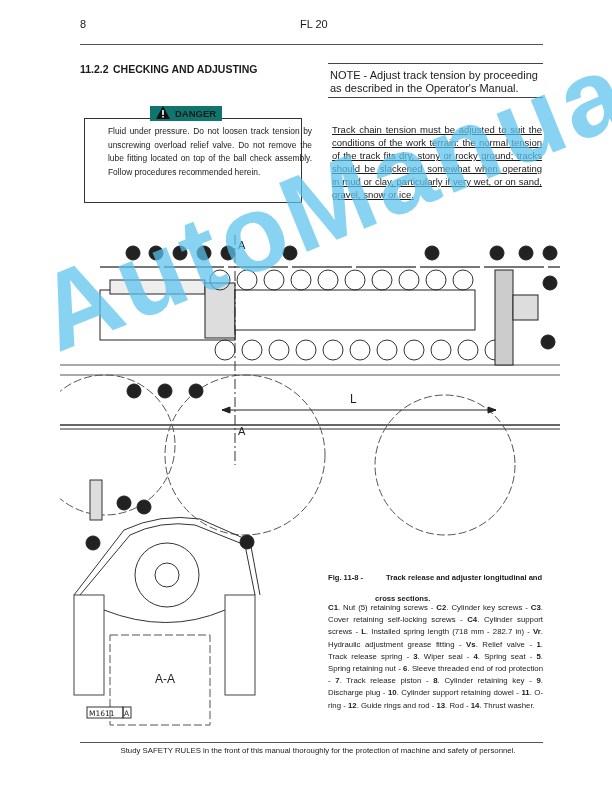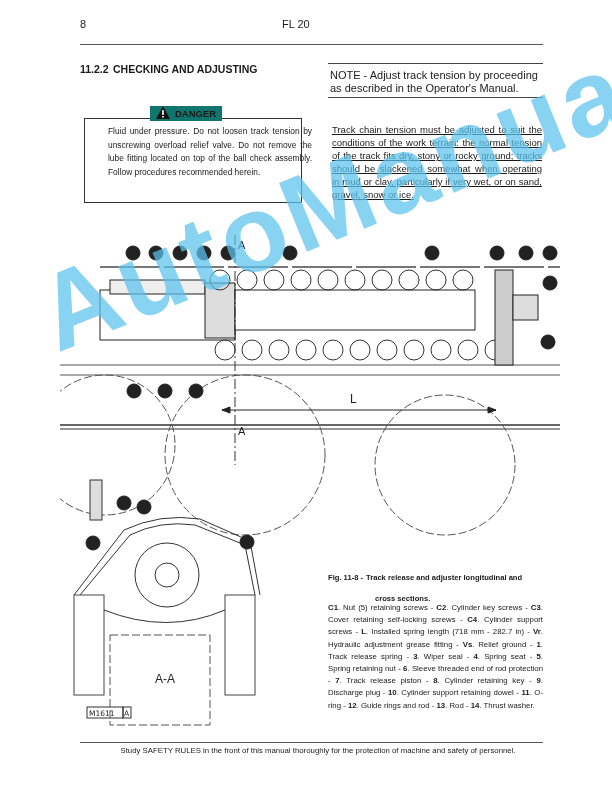--- a/index.html
+++ b/index.html
@@ -1,37 +1,37 @@
 <!DOCTYPE html>
 <html><head>
 <meta charset="utf-8">
 <style>
   html, body { margin: 0; padding: 0; background: #ffffff; }
   body { width: 612px; height: 792px; position: relative; overflow: hidden;
          font-family: "Liberation Sans", sans-serif; color: #1a1a1a; }
   .abs { position: absolute; }
   .hdr-num { left: 80px; top: 18px; font-size: 11px; }
-  .hdr-title { left: 282px; top: 18px; font-size: 11px; }
+  .hdr-title { left: 300px; top: 18px; font-size: 11px; }
   .hdr-rule { left: 80px; top: 44px; width: 463px; height: 1px; background: #555; }
 
   .sec-title { left: 80px; top: 62px; font-size: 10.5px; font-weight: bold; line-height: 14px; }
   .sec-title .num { display: inline-block; width: 33px; }
   .sec-title .line2 { padding-left: 33px; }
 
   .note-rule { left: 328px; width: 215px; height: 1px; background: #444; }
   .note { left: 330px; top: 69px; width: 215px; font-size: 11px; line-height: 13px; }
 
   .danger-box { left: 84px; top: 118px; width: 216px; height: 83px; border: 1px solid #333; }
   .danger-head { left: 150px; top: 106px; background: #0f766e; padding: 0 6px; display: flex; align-items: center; gap: 5px; font-size: 9.5px; font-weight: bold; }
   .danger-text { left: 108px; top: 125px; width: 204px; font-size: 8.4px; line-height: 13.5px; text-align: justify; }
 
   .body-text { left: 332px; top: 123px; width: 210px; font-size: 9.5px; line-height: 13px; text-align: justify; text-decoration: underline; }
 
   .fig-caption { left: 328px; top: 572px; width: 215px; font-size: 7.6px; font-weight: bold; line-height: 12.5px; }
-  .fig-caption .lbl { display: inline-block; width: 38px; }
+  .fig-caption .lbl { display: inline-block; width: 58px; }
   .fig-caption .l2 { padding-left: 47px; margin-top: 8px; }
   .legend { left: 328px; top: 602px; width: 215px; font-size: 7.8px; line-height: 12.2px; text-align: justify; }
   .legend b { font-weight: bold; }
 
   .foot-rule { left: 80px; top: 742px; width: 463px; height: 1px; background: #555; }
   .foot { left: 12px; width: 612px; top: 746px; text-align: center; font-size: 7.8px; }
 
   .diagram { left: 60px; top: 235px; }
   .watermark { left: 20px; top: 260px; font-size: 108px; font-weight: bold; color: #5bc3ee; opacity: 0.72;
                transform: rotate(-22deg); transform-origin: left top; letter-spacing: 4px; white-space: nowrap; }
@@ -195,21 +195,21 @@
   <div class="l2">cross sections.</div>
 </div>
 
 <div class="abs legend">
   <span><b>C1</b>. <span>Nut (5) retaining screws</span> - </span>
   <span><b>C2</b>. <span>Cylinder key screws</span> - </span>
   <span><b>C3</b>. <span>Cover retaining self-locking screws</span> - </span>
   <span><b>C4</b>. <span>Cylinder support screws</span> - </span>
   <span><b>L</b>. <span>Installed spring length (718 mm - 282.7 in)</span> - </span>
   <span><b>Vr</b>. <span>Hydraulic adjustment grease fitting</span> - </span>
-  <span><b>Vs</b>. <span>Relief ground</span> - </span>
+  <span><b>Vs</b>. <span>Relief valve</span> - </span>
   <span><b>1</b>. <span>Track release spring</span> - </span>
   <span><b>3</b>. <span>Wiper seal</span> - </span>
   <span><b>4</b>. <span>Spring seat</span> - </span>
   <span><b>5</b>. <span>Spring retaining nut</span> - </span>
   <span><b>6</b>. <span>Sleeve threaded end of rod protection</span> - </span>
   <span><b>7</b>. <span>Track release piston</span> - </span>
   <span><b>8</b>. <span>Cylinder retaining key</span> - </span>
   <span><b>9</b>. <span>Discharge plug</span> - </span>
   <span><b>10</b>. <span>Cylinder support retaining dowel</span> - </span>
   <span><b>11</b>. <span>O-ring</span> - </span>

